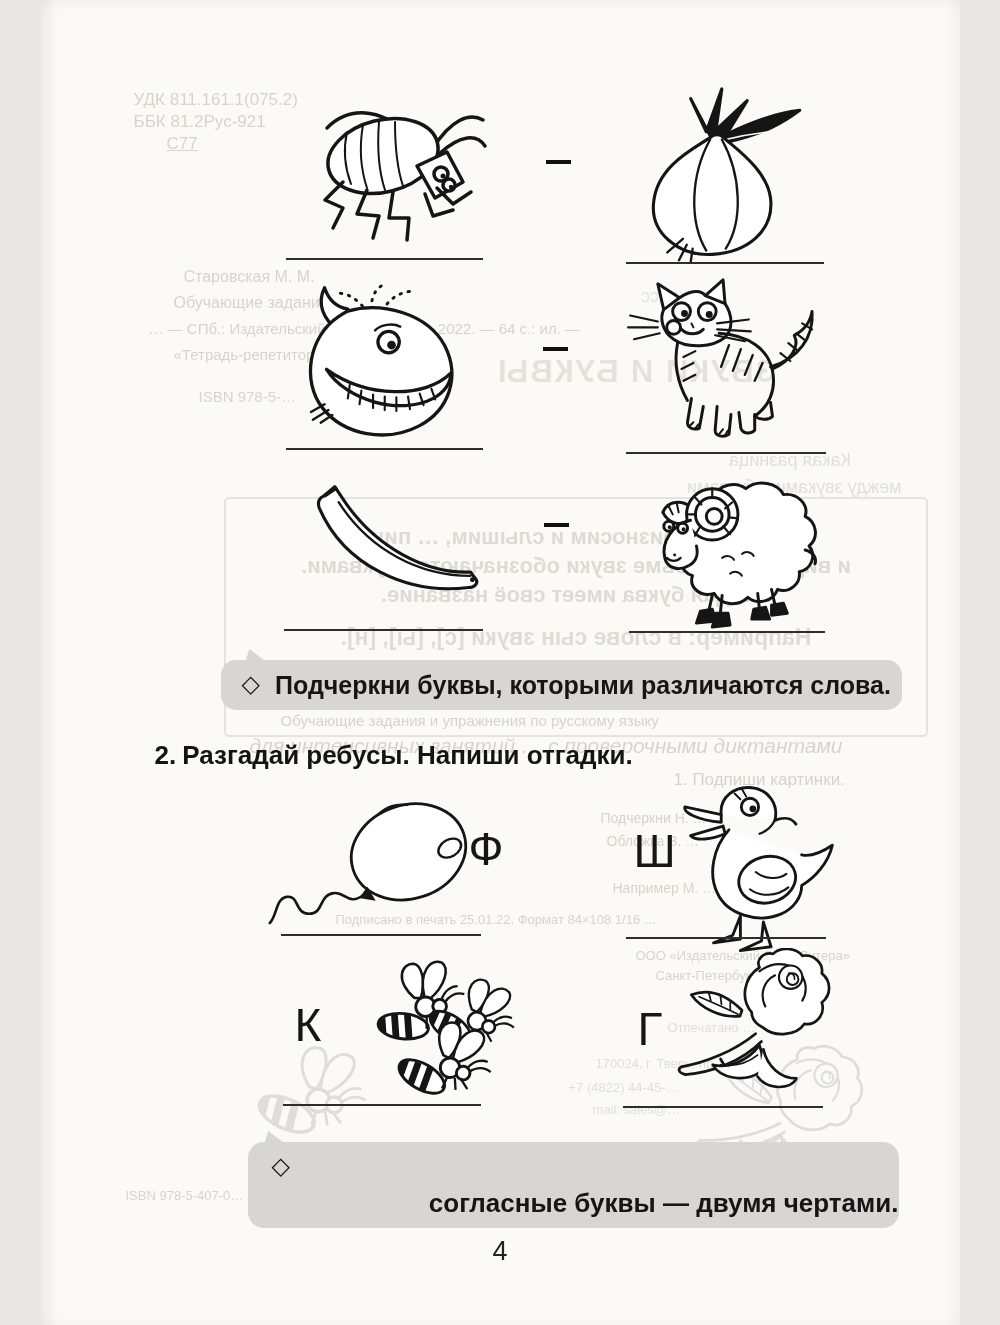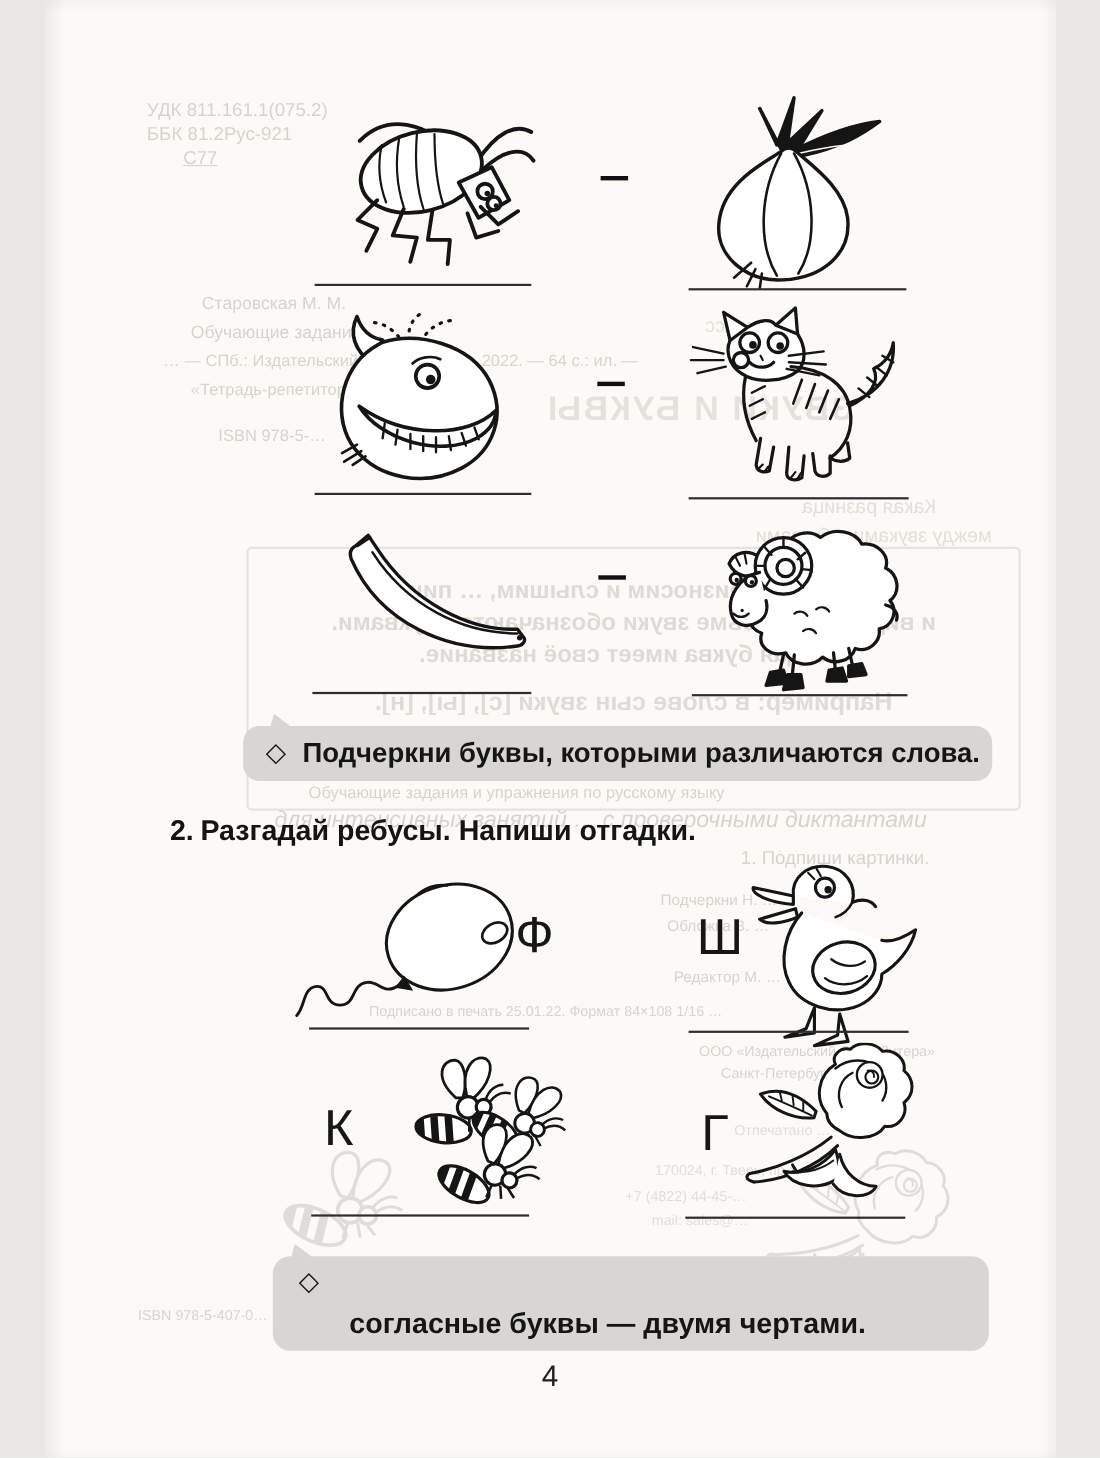--- a/index.html
+++ b/index.html
@@ -83,21 +83,21 @@
   .instr .tail{position:absolute;top:-11px;width:26px;height:16px;background:#d7d6d2;
     clip-path:polygon(18% 0,100% 100%,0 100%);}
   .bar1{left:180px;top:660px;width:681px;height:50px;border-radius:15px;
     display:flex;align-items:center;gap:15px;padding-left:21px;box-sizing:border-box;font-size:25px;}
   .bar1 .tail{left:24px;}
   .bar2{left:207px;top:1142px;width:651px;height:86px;border-radius:16px;
     display:flex;flex-direction:column;justify-content:center;padding-left:24px;box-sizing:border-box;
     font-size:26px;line-height:37px;}
   .bar2 .tail{left:16px;}
   .b2row{display:flex;align-items:center;gap:15px;}
-  .b2l2{margin-left:46px;}
+  .b2l2{margin-left:46px;text-align:right;}
   .diam{font-weight:normal;font-size:24px;transform:translateY(-1px);}
   
   .task-head{position:absolute;left:114px;top:740px;font-size:26px;font-weight:bold;}
   .task-head b{margin-right:6px;}
   .pageno{position:absolute;left:0;top:1236px;width:100%;text-align:center;font-size:27px;color:#222;}
 </style>
 </head>
 <body>
 
 <div class="page">
@@ -118,21 +118,21 @@
     <div class="ghost g11 mir">между звуками и буквами</div>
     <div class="ghost g12 mir gc">Звуки мы произносим и слышим, … пишем</div>
     <div class="ghost g13 mir gc">и видим. На письме звуки обозначаются буквами.</div>
     <div class="ghost g14 mir gc">Каждая буква имеет своё название.</div>
     <div class="ghost g15 mir gc">Например: в слове сын звуки [с], [ы], [н].</div>
     <div class="ghost g16">Обучающие задания и упражнения по русскому языку</div>
     <div class="ghost g17">для интенсивных занятий … с проверочными диктантами</div>
     <div class="ghost g18">1. Подпиши картинки.</div>
     <div class="ghost g19">Подчеркни Н. …</div>
     <div class="ghost g20">Обложка В. …</div>
-    <div class="ghost g21">Редактор М. …</div>
+    <div class="ghost g21">Например М. …</div>
     <div class="ghost g22">Подписано в печать 25.01.22. Формат 84×108 1/16 …</div>
     <div class="ghost g23">ООО «Издательский Дом «Литера»</div>
     <div class="ghost g24">Санкт-Петербург, …</div>
     <div class="ghost g25">Отпечатано …</div>
     <div class="ghost g26">170024, г. Тверь, пр-т …</div>
     <div class="ghost g27">+7 (4822) 44-45-…</div>
     <div class="ghost g28">mail: sales@…</div>
     <div class="ghost g29">ISBN 978-5-407-0…</div>
     <div class="ghost g30">… 2022</div>
     <div class="ghost g31">… «Литера», 2022</div>

